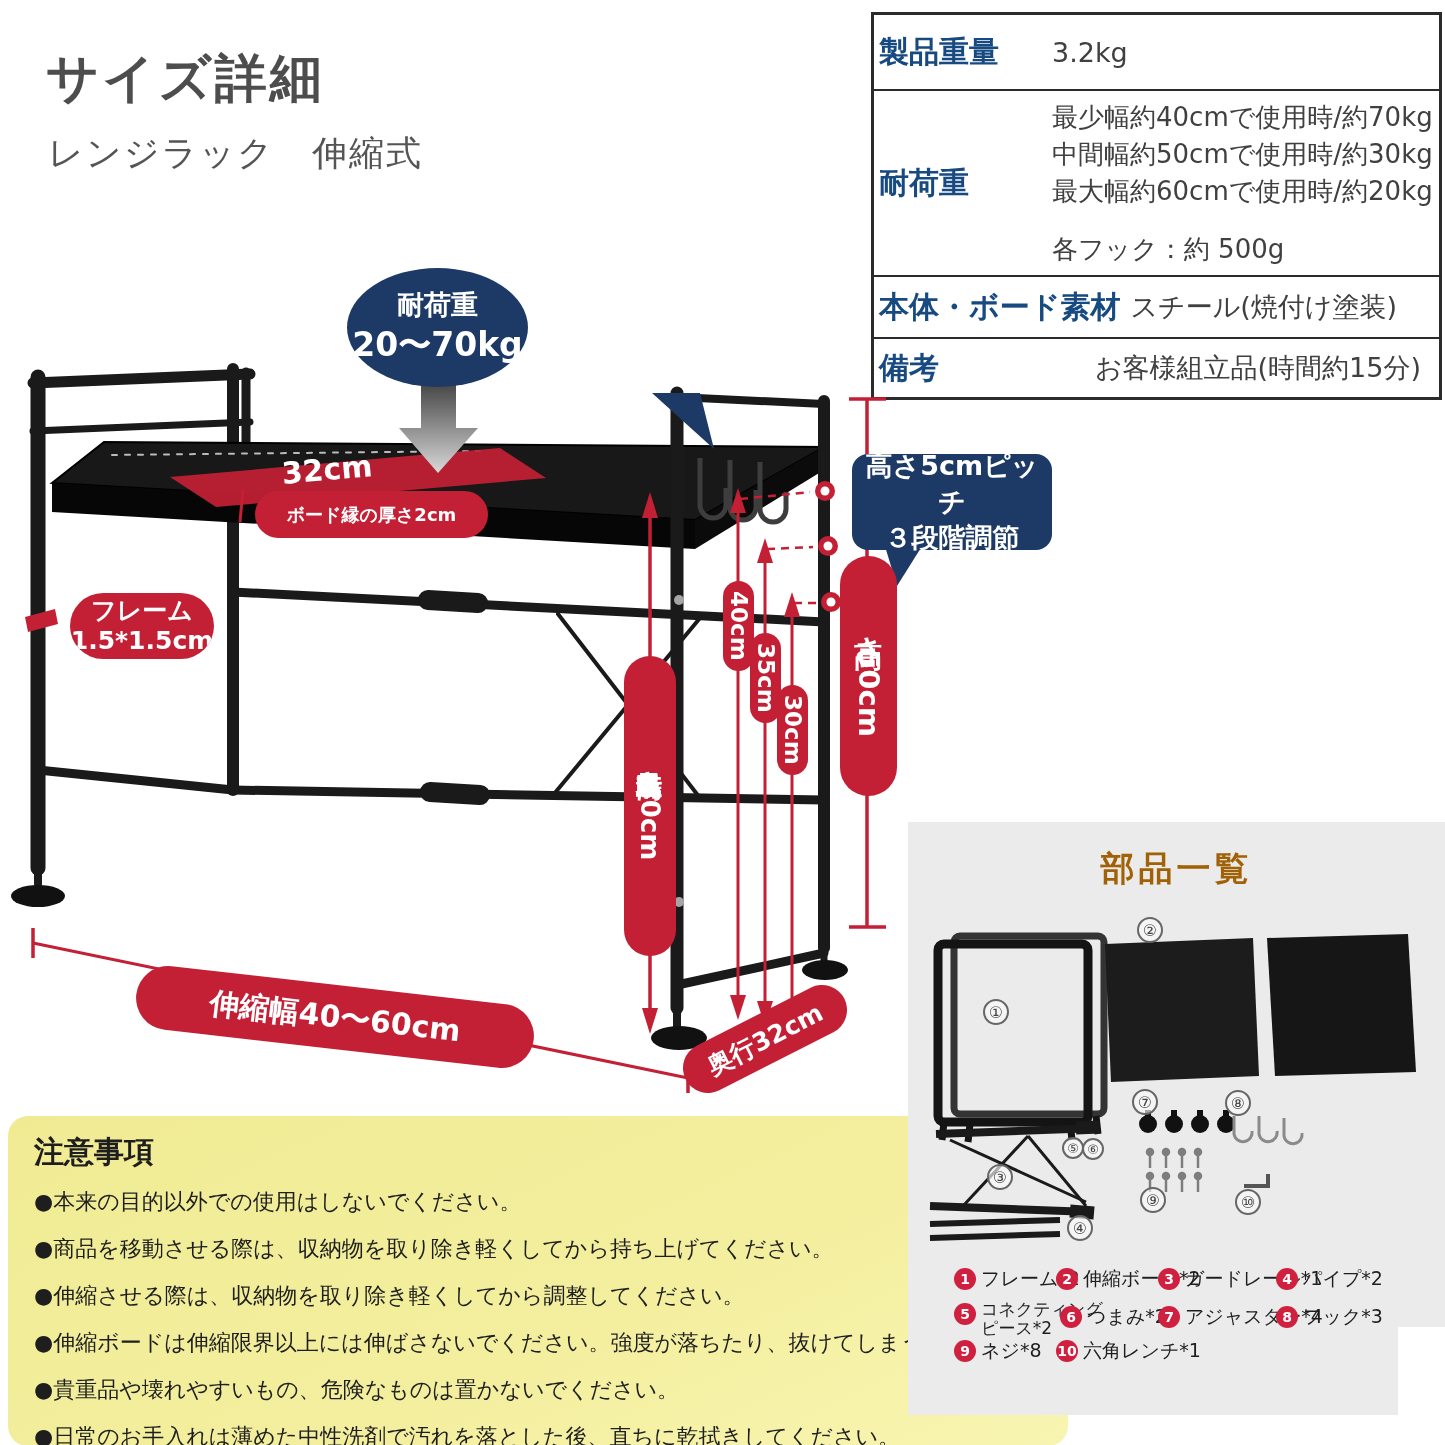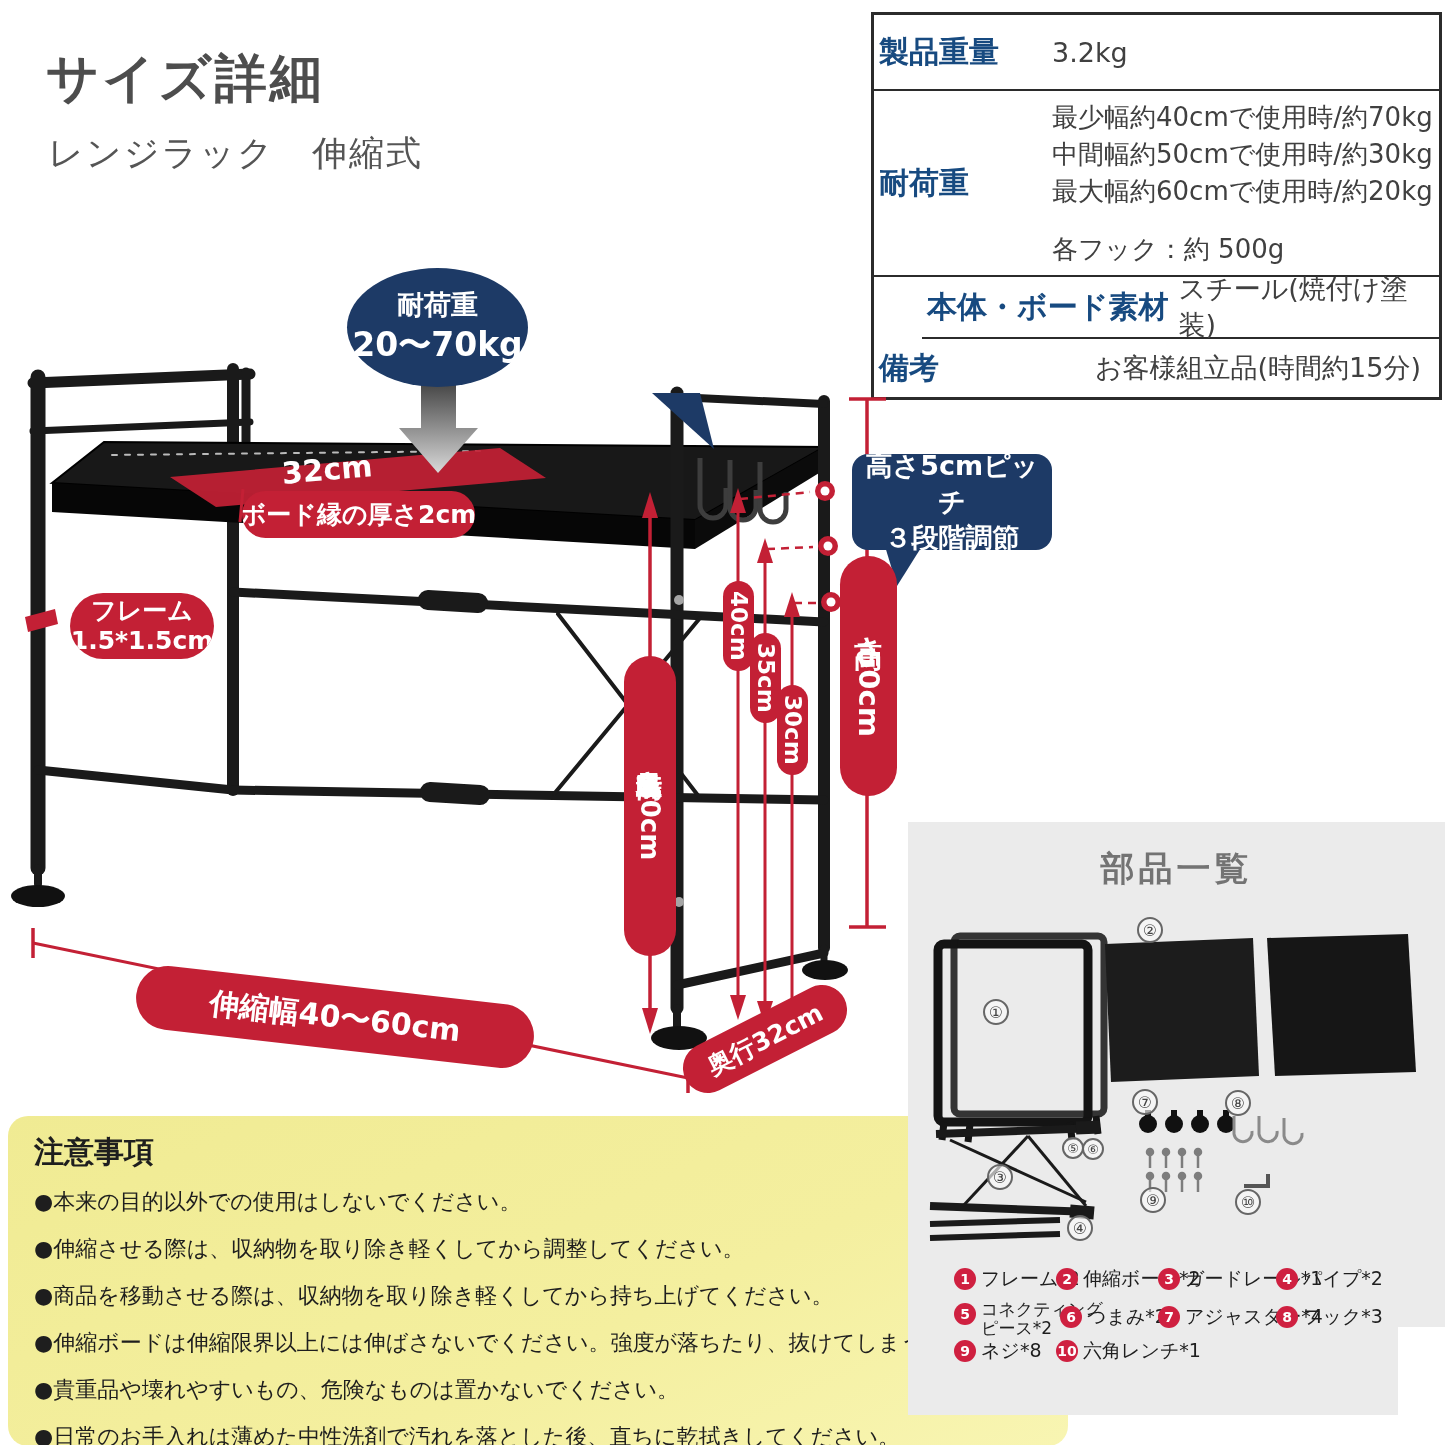--- a/index.html
+++ b/index.html
@@ -16,57 +16,57 @@
   .spec{left:871px;top:12px;width:571px;border:3px solid #2b2b2b;box-sizing:border-box;background:#fff;}
   .spec-row{display:flex;align-items:center;border-bottom:2px solid #2b2b2b;box-sizing:border-box;}
   .spec-row:last-child{border-bottom:none;}
   .spec-label{flex:0 0 178px;padding-left:5px;font-weight:bold;color:#174a80;font-size:30px;box-sizing:border-box;}
   .spec-label.wide{flex:0 0 auto;}
   .spec-val{font-size:27px;color:#404040;}
   .r1{height:76px;}
   .r2{height:186px;align-items:center;}
   .r2 .lines{line-height:37px;font-size:26px;color:#404040;}
   .r2 .note{margin-top:22px;font-size:26px;color:#404040;}
-  .r3{height:62px;margin-left:48px;}
+  .r3{height:62px;}
   .r4{height:58px;}
   .r4 .spec-val{margin-left:auto;padding-right:18px;}
 
   
   .pill{background:#c32035;color:#fff;font-weight:bold;display:flex;align-items:center;justify-content:center;
         text-align:center;box-sizing:border-box;white-space:nowrap;overflow:hidden;}
   .vpill{writing-mode:vertical-rl;}
   .navy{background:#1d3a66;color:#fff;font-weight:bold;display:flex;flex-direction:column;
         align-items:center;justify-content:center;text-align:center;box-sizing:border-box;}
   .bub-load{left:347px;top:268px;width:181px;height:119px;border-radius:50%;}
   .bub-load .l1{font-size:27px;}
   .bub-load .l2{font-size:33px;}
   .bub-hook{left:562px;top:284px;width:253px;height:113px;border-radius:18px;font-size:28px;line-height:39px;}
   .bub-pitch{left:852px;top:454px;width:200px;height:96px;border-radius:16px;font-size:27px;line-height:36px;align-items:center;}
   .lbl-32{left:262px;top:452px;width:130px;color:#fff;font-weight:bold;font-size:30px;transform:rotate(-5deg);text-align:center;}
-  .pill-edge{left:242px;top:491px;width:233px;height:47px;border-radius:24px;font-size:25px;}
+  .pill-edge{left:255px;top:491px;width:233px;height:47px;border-radius:24px;font-size:18px;}
   .pill-frame{left:70px;top:593px;width:144px;height:66px;border-radius:33px;flex-direction:column;font-size:25px;line-height:30px;}
   .pill-40{left:723px;top:581px;width:31px;height:90px;border-radius:16px;font-size:23px;}
   .pill-35{left:750px;top:633px;width:31px;height:90px;border-radius:16px;font-size:23px;}
   .pill-30{left:777px;top:685px;width:31px;height:90px;border-radius:16px;font-size:23px;}
   .pill-topheight{left:624px;top:656px;width:52px;height:300px;border-radius:26px;font-size:26px;}
   .pill-h50{left:840px;top:556px;width:57px;height:240px;border-radius:29px;font-size:29px;}
   .pill-extend{left:135px;top:985px;width:400px;height:64px;border-radius:32px;font-size:30px;transform:rotate(6.5deg);}
   .pill-depth{left:676px;top:1014px;width:178px;height:50px;border-radius:25px;font-size:25px;transform:rotate(-27deg);}
 
   
   .notice{left:8px;top:1116px;width:1060px;height:330px;border-radius:20px;
           background:linear-gradient(155deg,#f0eb93 0%,#f4ef9f 60%,#f8f5b2 100%);
           padding:16px 26px;box-sizing:border-box;}
   .notice-title{font-size:30px;font-weight:bold;color:#1e1e1e;margin-bottom:14px;}
   .notice li{list-style:none;font-size:22px;color:#1e1e1e;margin-bottom:17px;white-space:nowrap;}
   .notice ul{margin:0;padding:0;}
 
   
   .parts{left:908px;top:822px;width:537px;height:593px;background:#ebebeb;}
-  .parts-title{position:absolute;left:0;top:24px;width:100%;text-align:center;font-size:34px;font-weight:bold;color:#737373;letter-spacing:4px;}
+  .parts-title{position:absolute;left:0;top:24px;width:100%;text-align:center;font-size:34px;font-weight:bold;color:#a16207;letter-spacing:4px;}
   .plabel{position:absolute;width:26px;height:26px;border:2px solid #666;border-radius:50%;box-sizing:border-box;
           color:#444;font-size:16px;display:flex;align-items:center;justify-content:center;background:rgba(250,250,250,.65);}
   .plabel.sm{width:22px;height:22px;font-size:13px;}
   .leg-item{position:absolute;display:flex;align-items:center;gap:5px;font-size:19px;color:#1e1e1e;white-space:nowrap;}
   .leg-item.wrap{align-items:flex-start;white-space:normal;}
   .leg-item.wrap .leg-label{width:136px;font-size:17px;line-height:19px;}
   .badge{flex:0 0 auto;width:22px;height:22px;border-radius:50%;background:#cf2040;color:#fff;font-size:14px;font-weight:bold;
          display:flex;align-items:center;justify-content:center;}
   .white-patch{position:absolute;background:#fff;}
 </style>
@@ -208,22 +208,22 @@
   <div class="abs pill vpill pill-30">30cm</div>
   <div class="abs pill vpill pill-topheight">最上段時高さ40cm</div>
   <div class="abs pill vpill pill-h50">高さ50cm</div>
   <div class="abs pill pill-extend">伸縮幅40〜60cm</div>
   <div class="abs pill pill-depth">奥行32cm</div>
 
   <div class="abs notice">
     <div class="notice-title">注意事項</div>
     <ul>
       <li>●本来の目的以外での使用はしないでください。</li>
+      <li>●商品を移動させる際は、収納物を取り除き軽くしてから持ち上げてください。</li>
       <li>●伸縮させる際は、収納物を取り除き軽くしてから調整してください。</li>
-      <li>●商品を移動させる際は、収納物を取り除き軽くしてから持ち上げてください。</li>
       <li>●伸縮ボードは伸縮限界以上には伸ばさないでください。強度が落ちたり、抜けてしまう恐れがあります。</li>
       <li>●貴重品や壊れやすいもの、危険なものは置かないでください。</li>
       <li>●日常のお手入れは薄めた中性洗剤で汚れを落とした後、直ちに乾拭きしてください。</li>
     </ul>
   </div>
 
   <div class="abs parts">
     <div class="parts-title">部品一覧</div>
     <svg style="position:absolute;left:0;top:0;" width="537" height="593" viewBox="0 0 537 593">
       <g stroke="#141414" fill="none">

